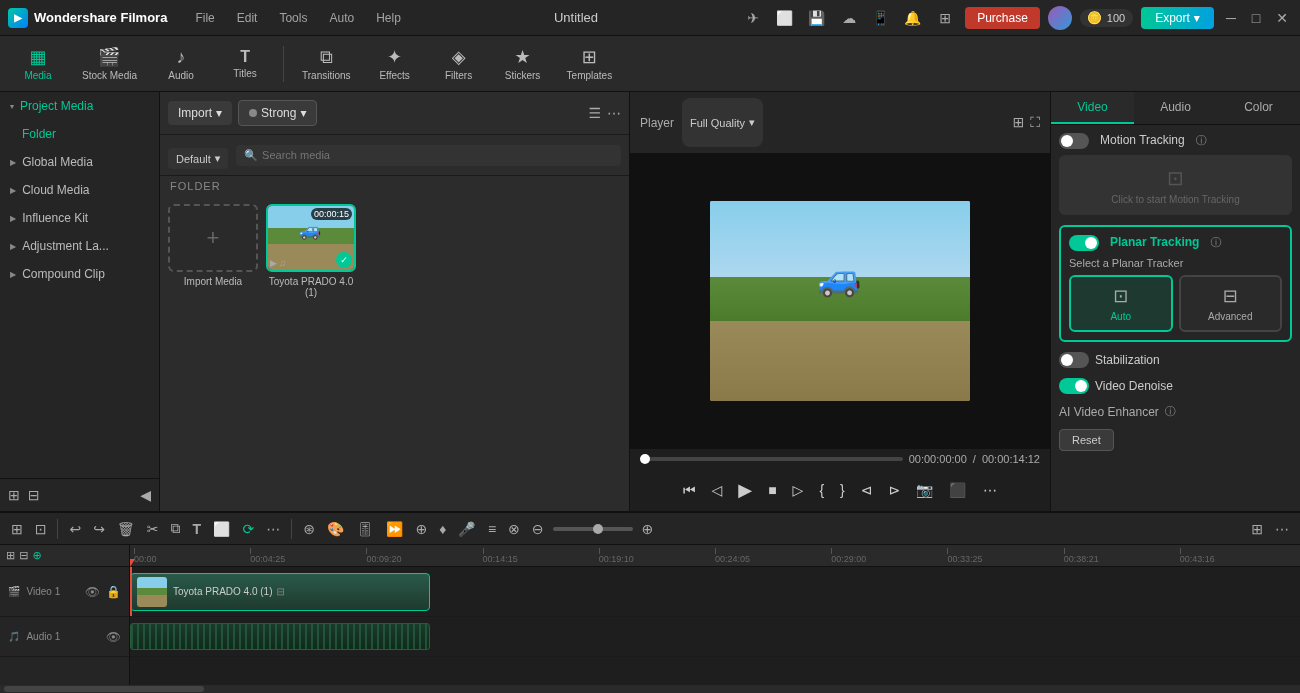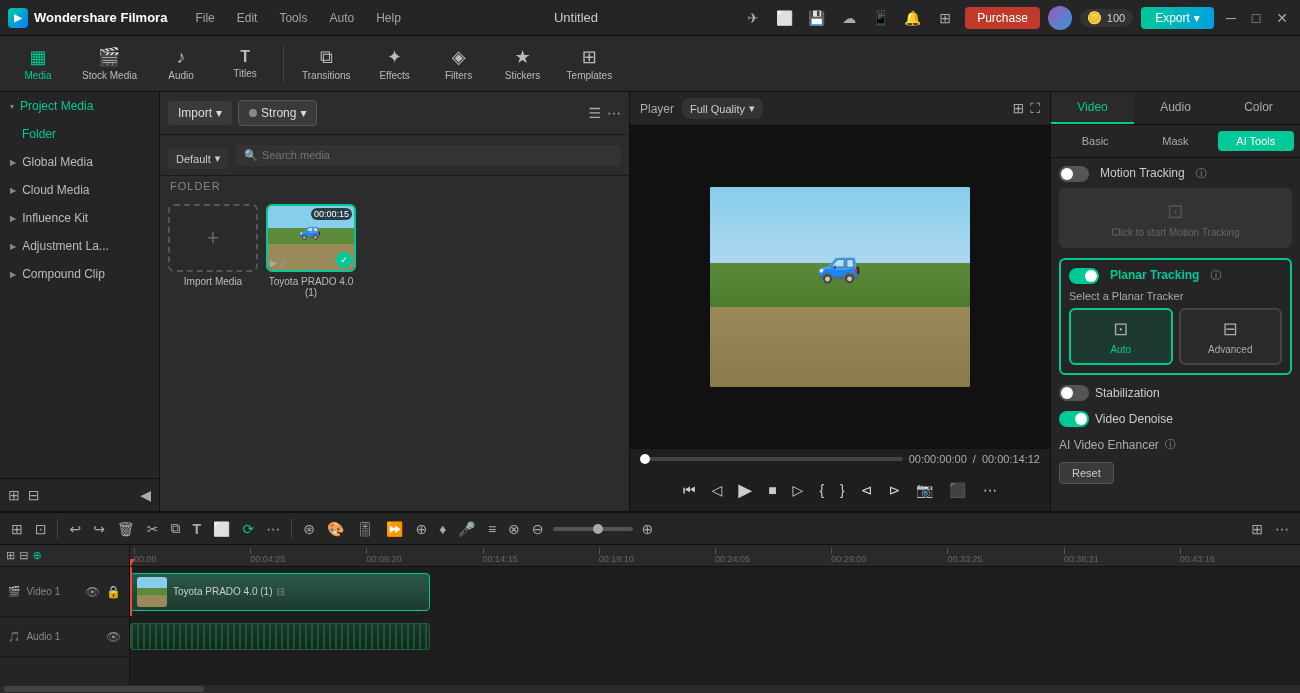--- a/index.html
+++ b/index.html
@@ -58,21 +58,21 @@
     .media-badge { position: absolute; top: 2px; right: 2px; background: rgba(0,0,0,0.7); color: #fff; font-size: 9px; padding: 1px 3px; border-radius: 6px; }
     .media-check { position: absolute; bottom: 2px; right: 2px; background: #00c896; border-radius: 50%; width: 16px; height: 16px; display: flex; align-items: center; justify-content: center; font-size: 9px; color: #fff; }
     .media-icons { position: absolute; bottom: 2px; left: 2px; display: flex; gap: 2px; }
     .media-icon-sm { color: #aaa; font-size: 9px; }
     .media-name { font-size: 10px; color: #bbb; text-align: center; max-width: 90px; }
 
     
     .preview-area { flex: 1; background: #1a1a1a; display: flex; flex-direction: column; }
     .preview-toolbar { display: flex; align-items: center; padding: 6px 10px; gap: 8px; background: #252525; border-bottom: 1px solid #111; }
     .preview-label { color: #aaa; font-size: 12px; }
-    .quality-dropdown { background: #333; border: none; color: #ccc; padding: 4px 8px; border-radius: 8px; font-size: 11px; display: flex; align-items: center; gap: 4px; cursor: pointer; }
+    .quality-dropdown { background: #333; border: none; color: #ccc; padding: 18px 8px; border-radius: 8px; font-size: 11px; display: flex; align-items: center; gap: 4px; cursor: pointer; }
     .preview-icons { margin-left: auto; display: flex; gap: 6px; }
     .preview-icon { color: #aaa; font-size: 14px; cursor: pointer; }
     .preview-canvas { flex: 1; display: flex; align-items: center; justify-content: center; background: #111; position: relative; overflow: hidden; }
     .video-thumb { width: 260px; height: 200px; background: linear-gradient(to bottom, #87ceeb 0%, #87ceeb 40%, #4a8a3a 40%, #4a8a3a 60%, #8a7a5a 60%, #9a8a6a 100%); border-radius: 2px; position: relative; overflow: hidden; }
     .preview-time { display: flex; align-items: center; padding: 4px 10px; background: #1e1e1e; border-top: 1px solid #111; gap: 6px; }
     .time-slider { flex: 1; height: 4px; background: #444; border-radius: 2px; position: relative; }
     .time-slider-dot { width: 10px; height: 10px; background: #fff; border-radius: 50%; position: absolute; top: -3px; left: 0; }
     .time-text { color: #aaa; font-size: 11px; }
     .preview-controls { display: flex; align-items: center; justify-content: center; gap: 8px; padding: 6px; background: #1e1e1e; }
     .ctrl-btn { color: #ccc; font-size: 14px; cursor: pointer; padding: 4px; }
@@ -380,25 +380,20 @@
     </div>
   </div>
 
   <div class="right-panel">
     <div class="right-tabs">
       <div class="right-tab" style="color: rgb(0, 200, 150); border-bottom: 2px solid rgb(0, 200, 150); background: rgb(42, 42, 42);">Video</div>
       <div class="right-tab">Audio</div>
       <div class="right-tab active" style="color: rgb(170, 170, 170); border-bottom: 2px solid transparent; background: transparent;">Color</div>
     </div>
 
-    <div class="right-subtabs">
-      <div class="right-subtab">Basic</div>
-      <div class="right-subtab">Mask</div>
-      <div class="right-subtab active">AI Tools</div>
-    </div>
     <div class="right-content right-panel-scroll">
 
       <div>
         <div class="section-toggle">
           <div class="toggle-switch off">
             <div class="toggle-knob"></div>
           </div>
           <span class="section-title">Motion Tracking</span>
           <span class="info-icon">ⓘ</span>
         </div>

